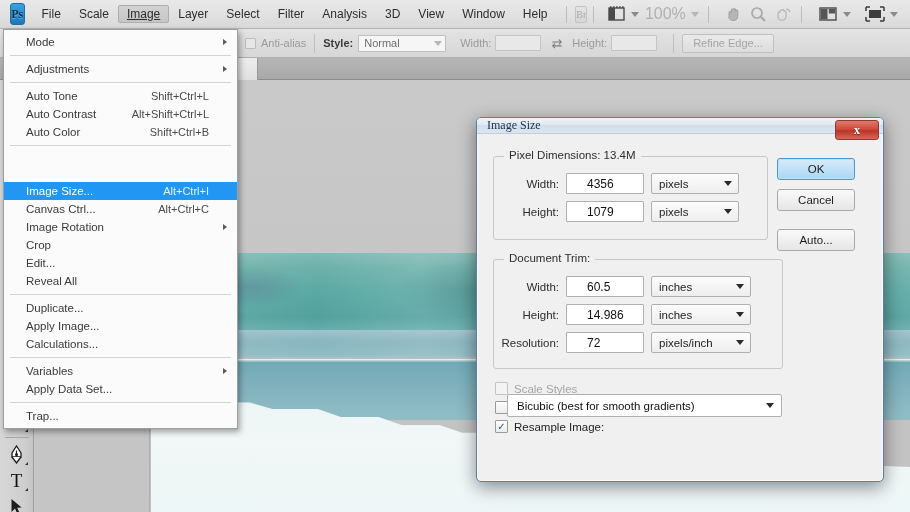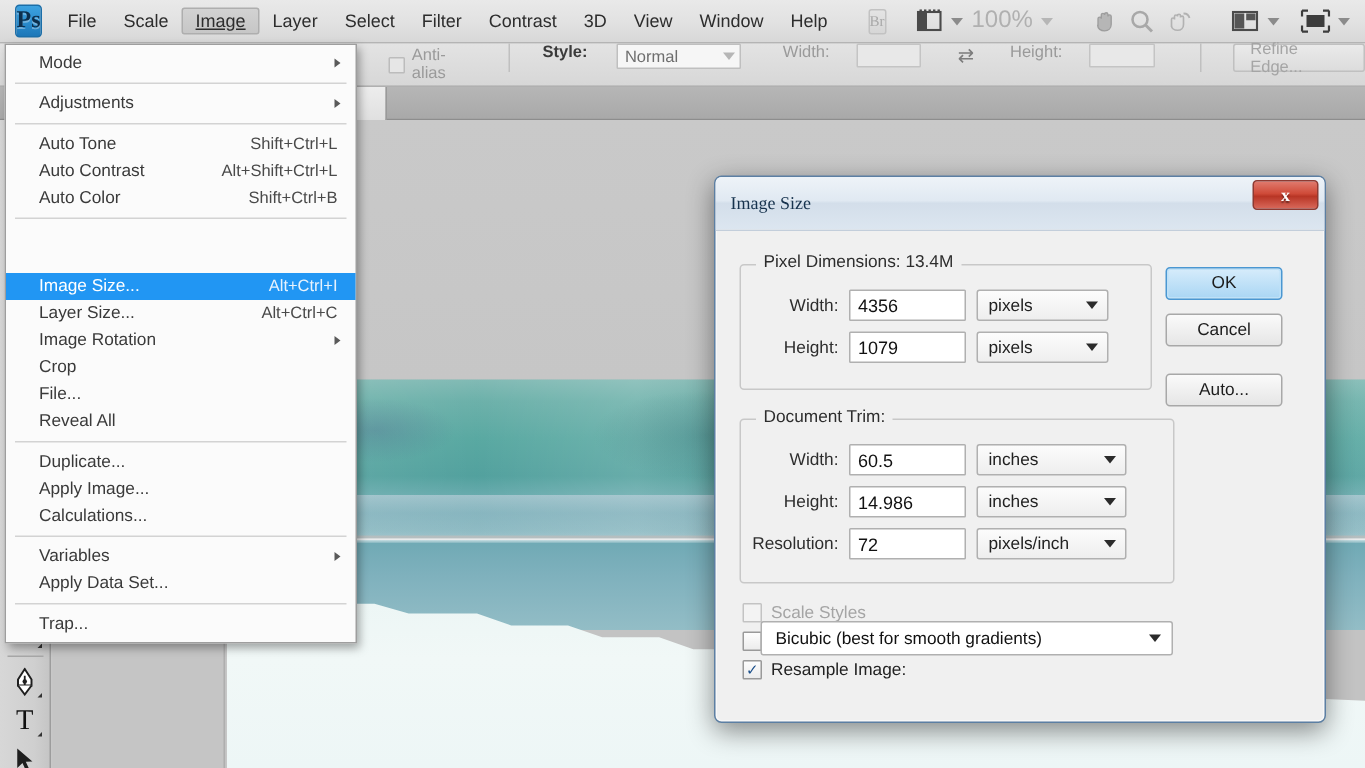--- a/index.html
+++ b/index.html
@@ -19,21 +19,21 @@
     position:absolute; left:0; top:0; width:910px; height:29px;
     background: linear-gradient(to bottom,#e9e9e9 0%,#e2e2e2 50%,#d8d8d8 100%);
     border-bottom:1px solid #b4b4b4;
     display:flex; align-items:center;
   }
   #ps-logo {
     width:24px; height:22px; margin-left:10px; margin-right:8px;
     border-radius:3px;
     background: linear-gradient(to bottom,#3da2e0 0%,#2a8ccd 55%,#1d77b8 100%);
     border:1px solid #1b6ea8;
-    color:#0c2f4d; font-weight:bold; font-size:16px;
+    color:#0c2f4d; font-weight:bold; font-size:12px;
     display:flex; align-items:center; justify-content:center;
     font-family:"Liberation Serif", serif;
     text-shadow:0 1px 0 rgba(255,255,255,.35);
   }
   .mb-item {
     padding:4px 9px; font-size:12px; color:#2d2d2d; cursor:default;
     white-space:nowrap; line-height:14px;
   }
   .mb-item.active {
     background: linear-gradient(to bottom,#d2d2d2,#c6c6c6);
@@ -53,21 +53,21 @@
   }
   .tri-down.light { border-top-color:#b6b6b6; }
   .zoomlbl { font-size:16px;color:#b0b0b0; margin-left:6px; }
   .ico { margin-left:8px; display:flex; align-items:center; }
 
   
   #optionsbar {
     position:absolute; left:0; top:29px; width:910px; height:29px;
     background:linear-gradient(to bottom,#e3e3e3,#d7d7d7);
     border-bottom:1px solid #b0b0b0;
-    display:flex; font-size:11px; color:#9a9a9a;gap:14px;
+    display:flex; align-items:center; font-size:11px; color:#9a9a9a;
   }
   #optionsbar .ob-sep { width:1px;height:19px;background:#c0c0c0;margin:0 8px; }
   .ob-chk {
     width:11px;height:11px;border:1px solid #bcbcbc;background:#e6e6e6;
     display:inline-block; margin-right:5px; border-radius:1px;
   }
   .ob-input {
     border:1px solid #c4c4c4;background:#e8e8e8;height:16px;width:46px;
     display:inline-block; border-radius:1px; margin-left:4px;
   }
@@ -176,21 +176,21 @@
 
   
   #image-menu {
     position:absolute; left:3px; top:29px; width:235px;
     background:#fbfbfb; border:1px solid #9e9e9e;
     box-shadow:2px 3px 6px rgba(0,0,0,.35);
     padding:3px 0; z-index:50;
   }
   .mi {
     position:relative; height:18px; line-height:18px;
-    padding:0 8px 0 22px; font-size:11.5px; color:#3a3a3a;
+    padding:0 24px 0 22px; font-size:11.5px; color:#3a3a3a;
     display:flex; align-items:center; white-space:nowrap;text-align:right;
   }
   .mi .lbl { flex:0 0 auto; }
   .mi .sc { margin-left:auto; padding-right:4px; color:#4a4a4a; font-size:11px; }
   .mi .arw {
     position:absolute; right:10px; top:6px;
     width:0;height:0;border-top:3.5px solid transparent;border-bottom:3.5px solid transparent;
     border-left:4.5px solid #5a5a5a;
   }
   .mi.sel { background:#2196f3; color:#fff;margin-top:36px; }
@@ -200,21 +200,21 @@
   
   #dialog {
     position:absolute; left:476px; top:117px; width:408px; height:365px;
     background:#f0f0f0;
     border:1px solid #5c7fa3;
     border-radius:5px;
     box-shadow:0 5px 18px rgba(0,0,0,.45), 0 0 0 1px rgba(255,255,255,.55) inset;
     z-index:60;
   }
   #dlg-title {
-    height:36px; border-radius:4px 4px 0 0;
+    height:16px; border-radius:4px 4px 0 0;
     background:linear-gradient(to bottom,#eef3f8 0%,#e0e9f2 45%,#d3deea 50%,#dce6f0 100%);
     border-bottom:1px solid #c3cedb;
     display:flex; align-items:center; position:relative;
   }
   #dlg-title .t {
     margin-left:10px; font-size:12px; color:#16324d;
     font-family:"Liberation Serif", serif;
   }
   #dlg-close {
     position:absolute; right:4px; top:2px; width:44px; height:20px;
@@ -235,21 +235,21 @@
     padding:0 5px; font-size:11.5px; color:#2d2d2d; white-space:nowrap;
   }
   .frow { display:flex; align-items:center; margin-bottom:7px; }
   .frow .flbl {
     width:72px; text-align:right; padding-right:7px;
     font-size:11.5px; color:#2d2d2d;
   }
   .ftext {
     width:78px; height:21px; background:#fff; border:1px solid #b0b0b0;
     border-radius:1px; font-size:12px; color:#111;
-    display:flex; align-items:center; padding-left:5px;
+    display:flex; align-items:center; padding-left:20px;
   }
   .fsel {
     height:21px; background:linear-gradient(to bottom,#fcfcfc,#eeeeee);
     border:1px solid #b0b0b0; border-radius:2px;
     display:flex; align-items:center; justify-content:space-between;
     padding:0 6px 0 7px; font-size:11.5px; color:#222; margin-left:7px;
   }
   .fsel .cv { width:0;height:0;border-left:4px solid transparent;
     border-right:4px solid transparent;border-top:5px solid #2b2b2b; }
 
@@ -290,21 +290,21 @@
 <body>
 
 <div id="menubar">
   <div id="ps-logo">Ps</div>
   <div class="mb-item">File</div>
   <div class="mb-item">Scale</div>
   <div class="mb-item active">Image</div>
   <div class="mb-item">Layer</div>
   <div class="mb-item">Select</div>
   <div class="mb-item">Filter</div>
-  <div class="mb-item">Contrast</div>
+  <div class="mb-item">Analysis</div>
   <div class="mb-item">3D</div>
   <div class="mb-item">View</div>
   <div class="mb-item">Window</div>
   <div class="mb-item">Help</div>
 
   <div class="mb-sep"></div>
   <div class="br-badge">Br</div>
 
   <div class="mb-sep" style="margin:0 6px"></div>
   <div class="ico">
@@ -457,32 +457,32 @@
     <div class="mi">
       <span class="lbl">Auto Color</span>
       <span class="sc">Shift+Ctrl+B</span>
     </div>
     <div class="mi-sep"></div>
     <div class="mi sel">
       <span class="lbl">Image Size...</span>
       <span class="sc">Alt+Ctrl+I</span>
     </div>
     <div class="mi">
-      <span class="lbl">Layer Size...</span>
+      <span class="lbl">Canvas Ctrl...</span>
       <span class="sc">Alt+Ctrl+C</span>
     </div>
     <div class="mi">
       <span class="lbl">Image Rotation</span>
       <span class="arw"></span>
     </div>
     <div class="mi">
       <span class="lbl">Crop</span>
     </div>
     <div class="mi">
-      <span class="lbl">File...</span>
+      <span class="lbl">Edit...</span>
     </div>
     <div class="mi">
       <span class="lbl">Reveal All</span>
     </div>
     <div class="mi-sep"></div>
     <div class="mi">
       <span class="lbl">Duplicate...</span>
     </div>
     <div class="mi">
       <span class="lbl">Apply Image...</span>

